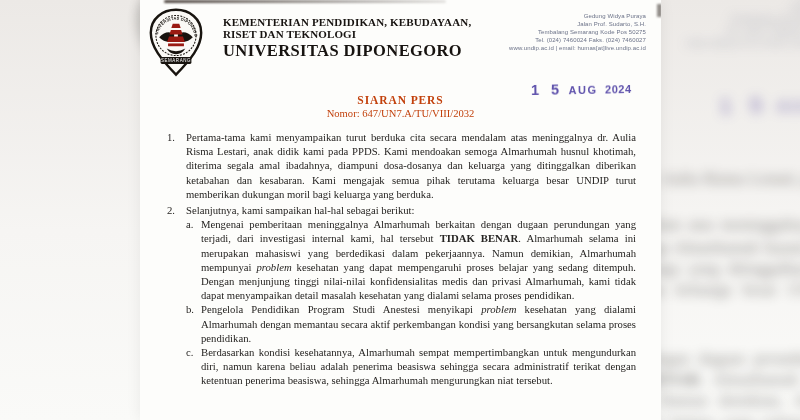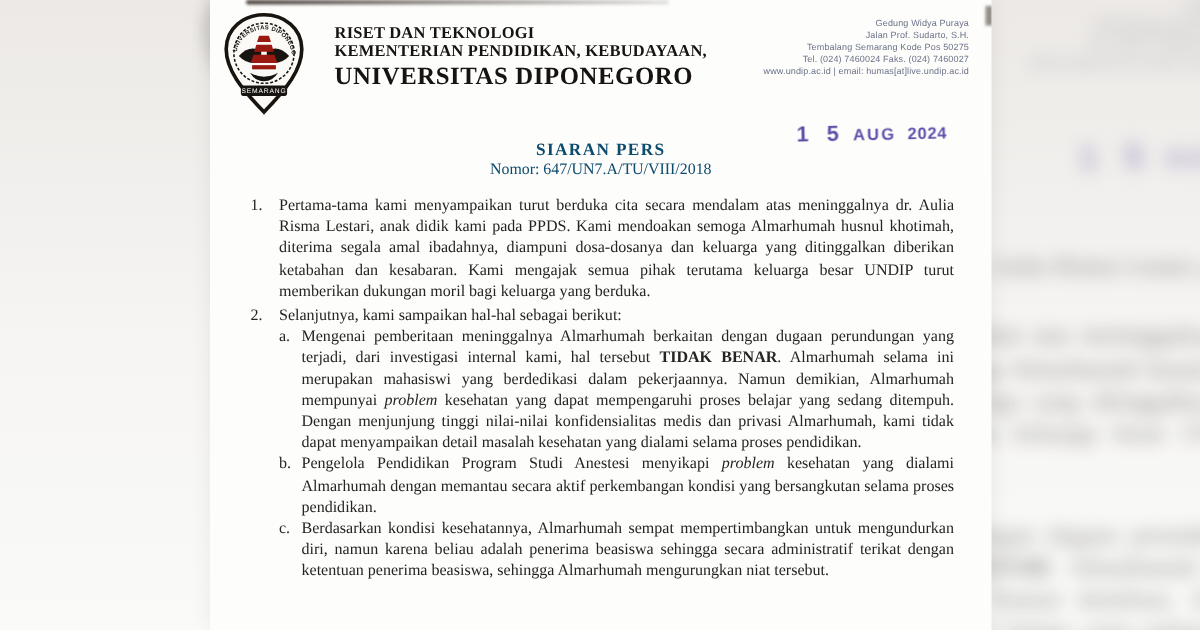--- a/index.html
+++ b/index.html
@@ -45,21 +45,21 @@
   }
   .stamp{
     position:absolute; left:391px; top:80px; white-space:nowrap;
     font-family:"Liberation Sans", sans-serif; font-weight:bold;
     color:#5143a5; transform:rotate(-1.2deg); opacity:.92; filter:blur(.3px);
     z-index:2;
   }
   .stamp-day{font-size:14.5px; letter-spacing:4px;}
   .stamp-month{font-size:11px; letter-spacing:1.5px; margin-left:1px;}
   .stamp-year{font-size:11px; letter-spacing:.5px; margin-left:3px;}
-  .title-block{text-align:center; margin-top:16px; color:#0c4a6e;}
+  .title-block{text-align:center; margin-top:16px; color:#c2410c;}
   .title{font-size:11.5px; font-weight:bold; letter-spacing:.9px; line-height:12px;}
   .number{font-size:10.6px; margin-top:2px; line-height:12px;}
   .body{
     margin:10px 0 0 26px; width:470px;
     font-size:10.7px; line-height:14.2px; text-align:justify; color:#262422;
   }
   .intro{margin:0 0 2px 0;}
   .li{position:relative; padding-left:20px; margin-top:2px;}
   .li > .marker{position:absolute; left:1px; top:0;}
   .sub{padding-left:15px; margin-top:0;}
@@ -149,37 +149,37 @@
         <path d="M12 31 Q20 22.5 28 27.5 L28 35 Q18.5 38 12 31 Z" fill="#18140f"></path>
         <path d="M48 31 Q40 22.5 32 27.5 L32 35 Q41.5 38 48 31 Z" fill="#18140f"></path>
         <path d="M26.5 16.5 h7 l1.5 4.5 h-10 Z M24.5 23 h11 l1.5 5 h-14 Z M22.5 30 h15 l2 6 h-19 Z" fill="#9a1a12"></path>
         <rect x="21.5" y="37.5" width="17" height="3" fill="#9a1a12"></rect>
         <path d="M20 43 q10 5.5 20 0 q-3.5 6 -10 6 q-6.5 0 -10 -6 Z" fill="#18140f"></path>
         <rect x="13.5" y="52" width="33" height="7.5" rx="1.5" fill="#18140f"></rect>
         <text x="30" y="57.6" text-anchor="middle" font-size="4.8" fill="#ffffff" font-family="Liberation Sans, sans-serif" letter-spacing=".6">SEMARANG</text>
       </svg>
 
       <div class="ministry">
+        <div class="ministry-line">KEMENTERIAN PENDIDIKAN, KEBUDAYAAN,</div>
         <div class="ministry-line">RISET DAN TEKNOLOGI</div>
-        <div class="ministry-line">KEMENTERIAN PENDIDIKAN, KEBUDAYAAN,</div>
         <div class="university">UNIVERSITAS DIPONEGORO</div>
       </div>
 
       <div class="address">Gedung Widya Puraya<br>Jalan Prof. Sudarto, S.H.<br>Tembalang Semarang Kode Pos 50275<br>Tel. (024) 7460024 Faks. (024) 7460027<br>www.undip.ac.id | email: humas[at]live.undip.ac.id</div>
     </div>
 
     <div class="stamp">
       <span class="stamp-day">1 5</span>
       <span class="stamp-month">AUG</span>
       <span class="stamp-year">2024</span>
     </div>
 
     <div class="title-block">
       <div class="title">SIARAN PERS</div>
-      <div class="number">Nomor: 647/UN7.A/TU/VIII/2018</div>
+      <div class="number">Nomor: 647/UN7.A/TU/VIII/2032</div>
     </div>
 
     <div class="body">
 
       <div class="li">
         <span class="marker">1.</span>
         <div class="li-text">Pertama-tama kami menyampaikan turut berduka cita secara mendalam atas meninggalnya dr. Aulia Risma Lestari, anak didik kami pada PPDS. Kami mendoakan semoga Almarhumah husnul khotimah, diterima segala amal ibadahnya, diampuni dosa-dosanya dan keluarga yang ditinggalkan diberikan ketabahan dan kesabaran. Kami mengajak semua pihak terutama keluarga besar UNDIP turut memberikan dukungan moril bagi keluarga yang berduka.</div>
       </div>
 
       <div class="li">

